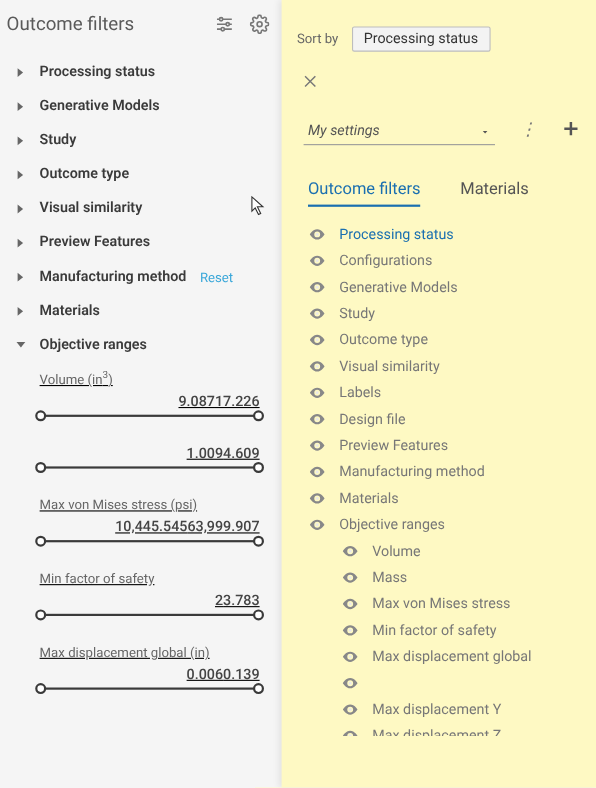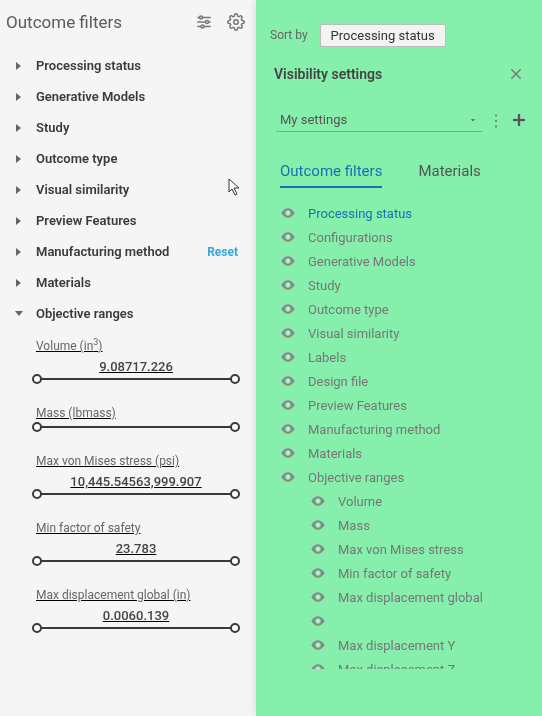--- a/index.html
+++ b/index.html
@@ -7,41 +7,41 @@
 
   .left-panel { position: absolute; left: 0; top: 0; width: 256px; height: 716px; padding: 12px 0 0 6px; }
   .lp-header { display: flex; align-items: center; justify-content: space-between; padding: 0 10px 18px 0; }
   .lp-title { font-size: 17px; color: #5a5a5a; font-weight: 400; }
   .lp-header-icons { display: flex; gap: 12px; }
   .icon-btn { width: 20px; height: 20px; display: flex; align-items: center; justify-content: center; color: #777; }
 
   .lp-item { display: flex; align-items: center; height: 31px; padding-left: 6px; }
   .lp-item .chev { width: 14px; display: inline-flex; justify-content: center; color: #777; font-size: 12px; }
   .lp-item .lbl { font-size: 13px; color: #3a3a3a; font-weight: 600; margin-left: 10px; }
-  .lp-item .reset { margin-left: auto; margin-right: 18px; color: #3aa7d9; font-size: 12px; font-weight: 700; }
+  .lp-item .reset { margin-left: auto; margin-right: 44px; color: #3aa7d9; font-size: 12px; font-weight: 400; }
   .lp-item.expanded .chev svg { transform: rotate(90deg); }
 
   .range-block { padding: 8px 20px 0 30px; text-decoration: underline; }
   .range-label { font-size: 12px; color: #666; margin-bottom: 6px; }
   .range-label sup { font-size: 9px; vertical-align: super; }
-  .range-vals { display: flex; justify-content: center; font-size: 13px; color: #444; font-weight: 500; padding-bottom: 4px; }
+  .range-vals { display: flex; justify-content: flex-end; font-size: 13px; color: #444; font-weight: 500; padding-bottom: 4px; }
   .range-bar { height: 2px; background: #3a3a3a; position: relative; margin-bottom: 18px; }
   .range-bar::before, .range-bar::after { content:""; position:absolute; width:6px; height:6px; background:#fff; border:2px solid #3a3a3a; border-radius:50%; top:-4px; }
   .range-bar::before { left:-4px; }
   .range-bar::after { right:-4px; }
 
-  .right-panel { position: absolute; left: 256px; top: 0; width: 286px; height: 716px; background: #86efac; box-shadow: -2px 0 6px rgba(0,0,0,0.08); }
+  .right-panel { position: absolute; left: 256px; top: 0; width: 286px; height: 716px; background: #fef9c3; box-shadow: -2px 0 6px rgba(0,0,0,0.08); }
   .sort-row { display: flex; align-items: center; padding: 14px 10px 0 14px; height: 56px; gap: 12px; }
   .sort-lbl { font-size: 12px; color: #666; }
   .sort-val { font-size: 13px; color: #333; border: 1px solid #bdbdbd; background:#f3f3f3; padding: 3px 10px; border-radius: 2px; }
 
   .vs-header { display: flex; align-items: center; justify-content: space-between; padding: 10px 18px; }
   .vs-title { font-size: 14px; color: #444; font-weight: 600; }
 
-  .settings-row { display: flex; align-items: center; padding: 16px 14px 10px 20px; gap: 6px; }
+  .settings-row { display: flex; align-items: flex-start; padding: 16px 14px 10px 20px; gap: 22px; font-style: italic; }
   .settings-select { flex: 1; display: flex; justify-content: space-between; align-items: center; border-bottom: 1px solid #999; padding: 4px 4px; font-size: 13px; color: #555; }
   .dots { width: 16px; text-align: center; color: #777; font-size: 16px; }
   .plus { width: 18px; height: 18px; color: #555; }
 
   .tabs { display: flex; gap: 36px; padding: 20px 0 0 24px; border-bottom: 1px solid transparent; }
   .tab { font-size: 15px; color: #555; padding-bottom: 6px; }
   .tab.active { color: #1a6fb0; border-bottom: 2px solid #1a6fb0; }
 
   .vis-list { padding: 12px 0 0 12px; overflow-y: auto; height: 480px; }
   .vis-item { display: flex; align-items: center; height: 24px; padding-left: 8px; }
@@ -158,21 +158,24 @@
   <div id="lp-ranges">
       <div class="range-block">
         <div class="range-label">Volume (in<sup>3</sup>)</div>
         <div class="range-vals">
           <span>9.087</span>
           <span>17.226</span>
         </div>
         <div class="range-bar"></div>
       </div>
       <div class="range-block">
-        <div class="range-label">Mass (lbmass)</div>
+        <div class="range-vals">
+          <span>1.009</span>
+          <span>4.609</span>
+        </div>
         <div class="range-bar"></div>
       </div>
       <div class="range-block">
         <div class="range-label">Max von Mises stress (psi)</div>
         <div class="range-vals">
           <span>10,445.545</span>
           <span>63,999.907</span>
         </div>
         <div class="range-bar"></div>
       </div>
@@ -195,21 +198,20 @@
     </div>
 </div>
 
 <div class="right-panel">
   <div class="sort-row">
     <span class="sort-lbl">Sort by</span>
     <span class="sort-val">Processing status</span>
   </div>
 
   <div class="vs-header">
-    <span class="vs-title">Visibility settings</span>
     <span>
       <svg width="16" height="16" viewBox="0 0 24 24" stroke="#777" stroke-width="2">
           <line x1="5" y1="5" x2="19" y2="19"></line>
           <line x1="19" y1="5" x2="5" y2="19"></line>
         </svg>
     </span>
   </div>
 
   <div class="settings-row">
     <div class="settings-select">

